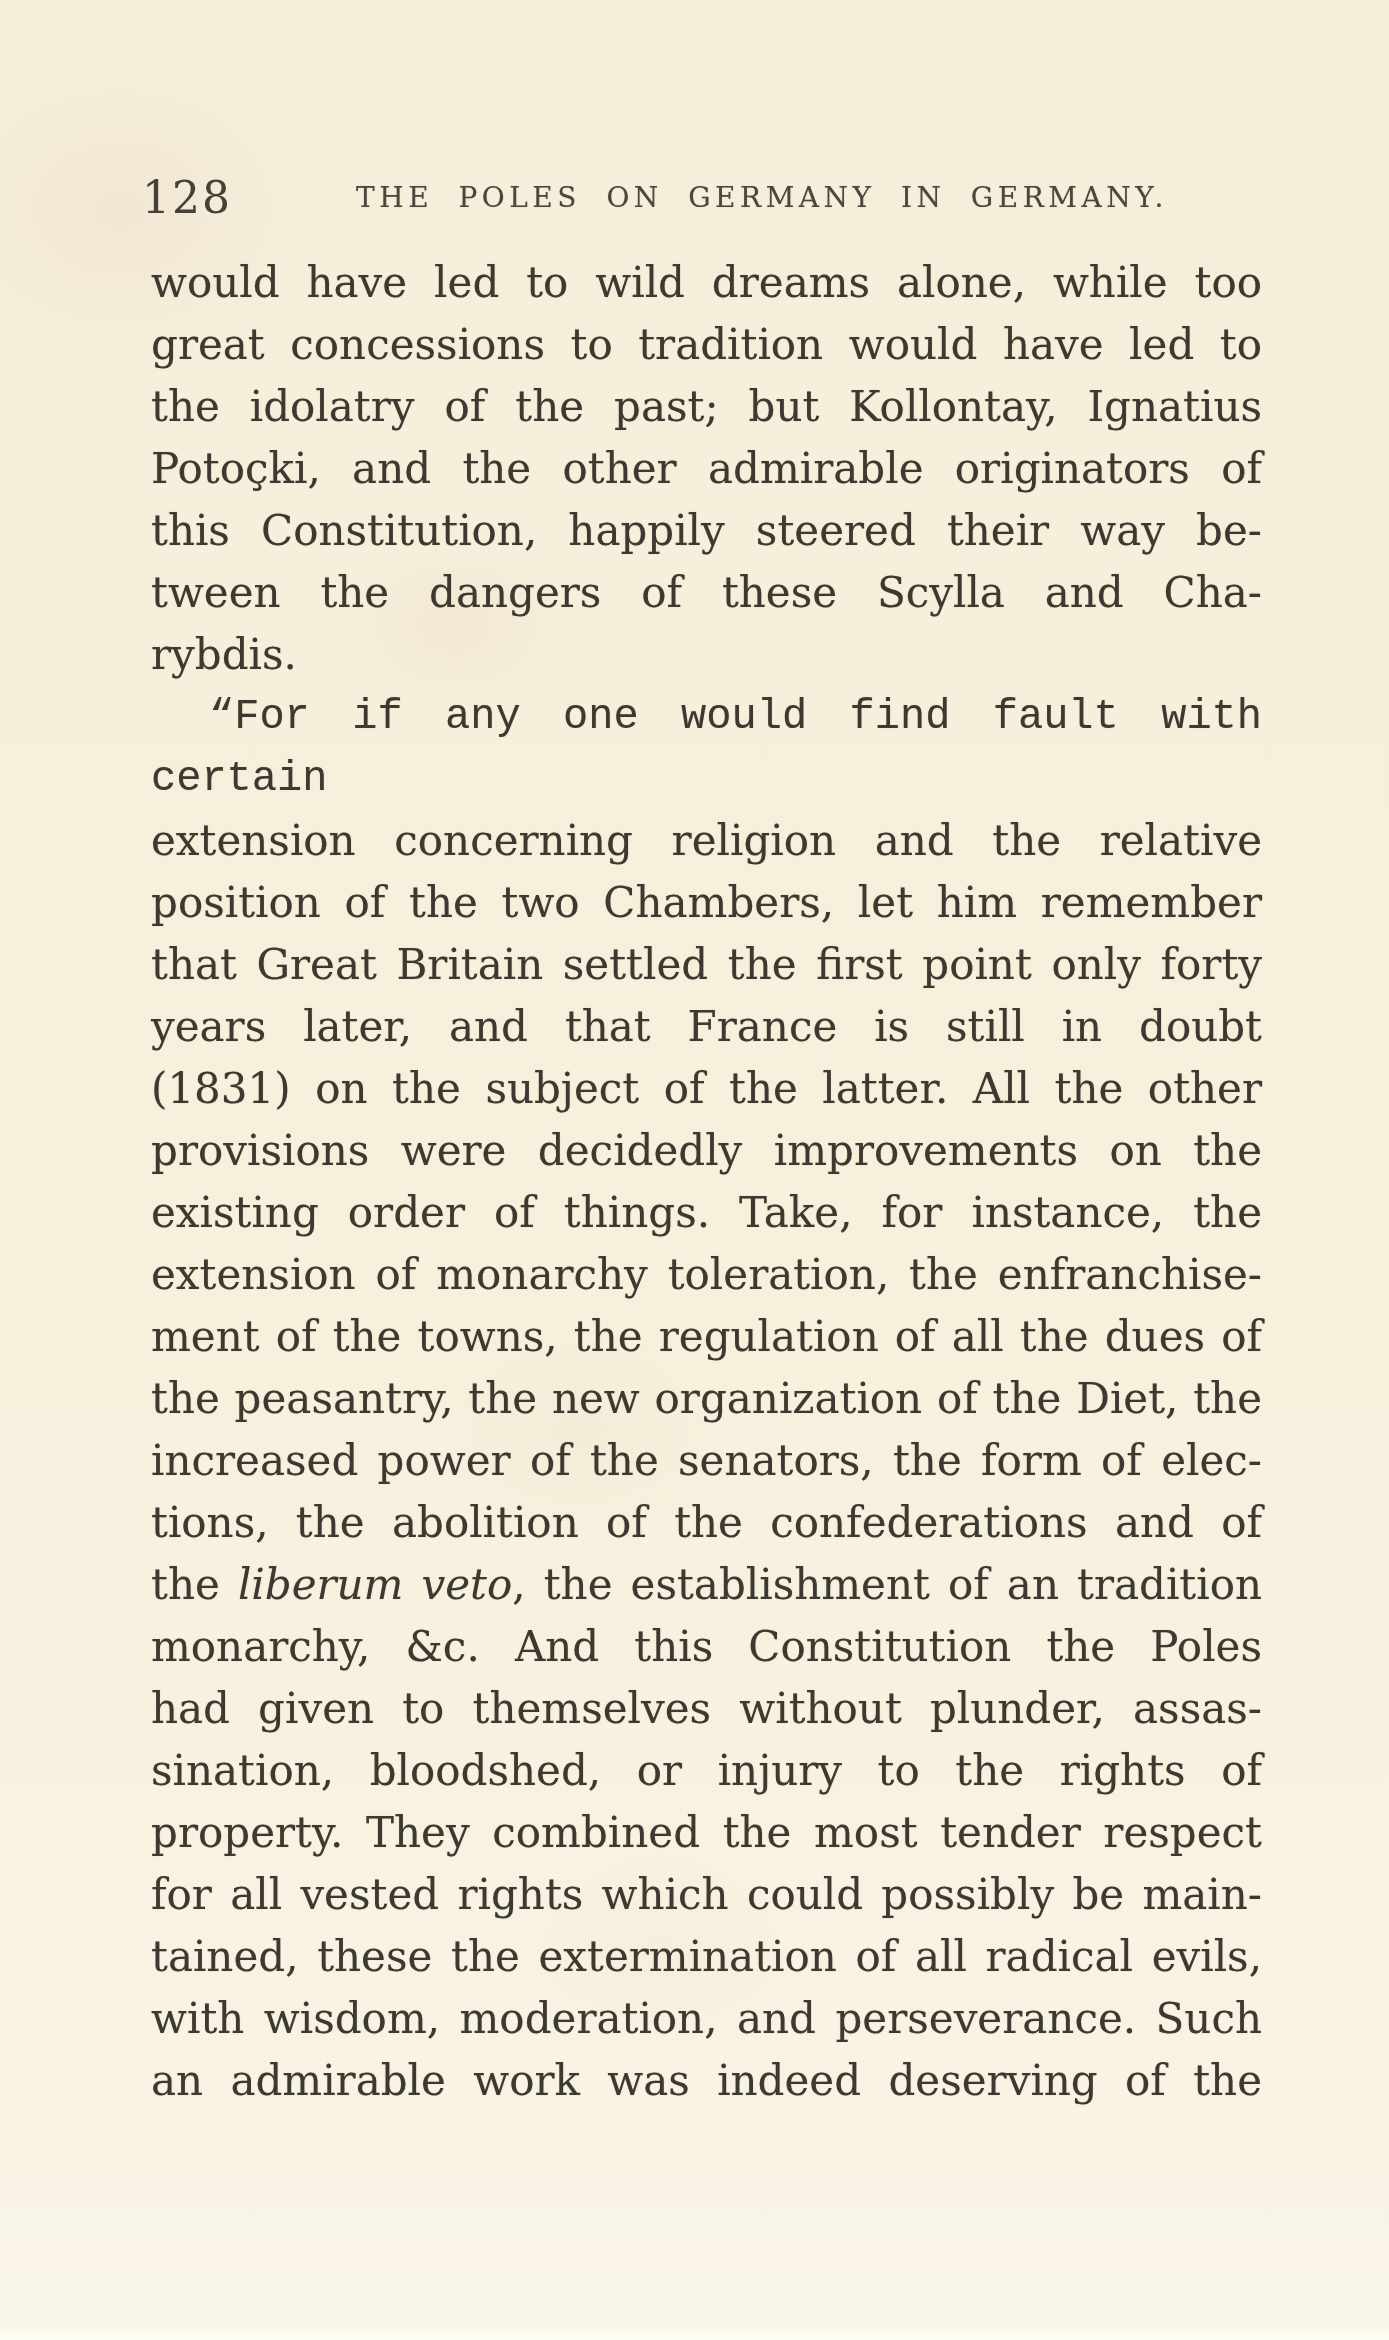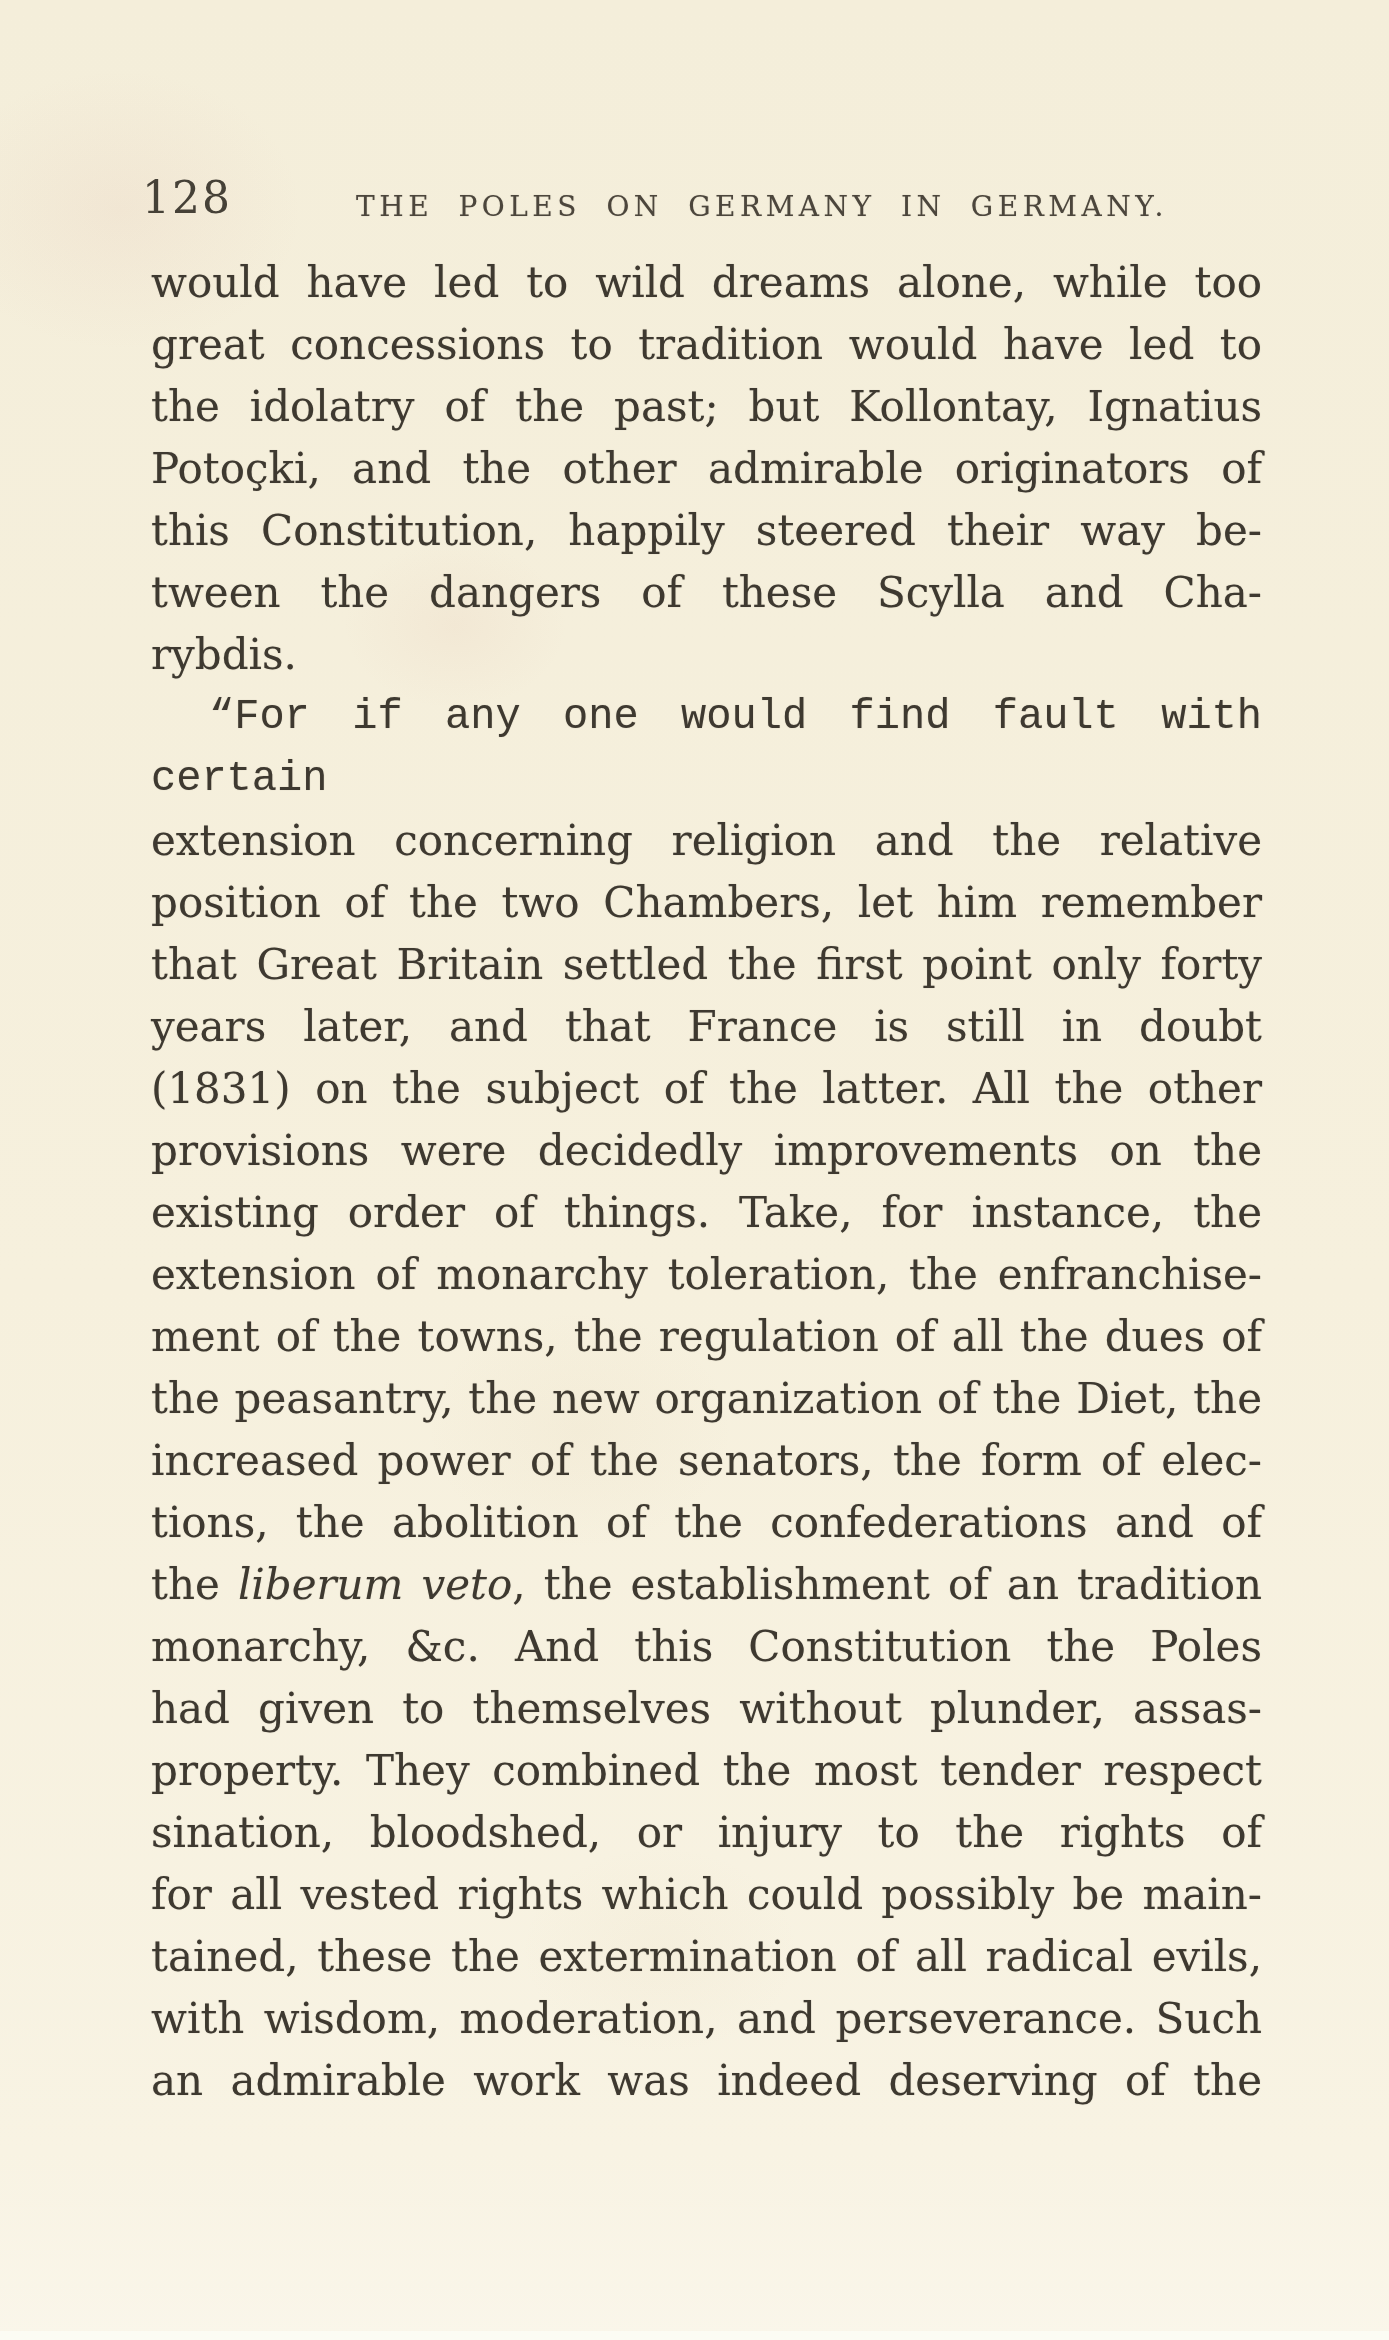--- a/index.html
+++ b/index.html
@@ -19,21 +19,21 @@
       radial-gradient(ellipse 220px 170px at 580px 1430px, rgba(200,170,120,0.06), transparent 70%),
       radial-gradient(ellipse 200px 150px at 660px 1950px, rgba(200,170,120,0.05), transparent 70%),
       linear-gradient(180deg, #f4eeda 0%, #f6f0dd 55%, #f8f3e3 92%, #faf6ea 100%);
   }
   .running-head {
     position: absolute;
     top: 172px;
     left: 142px;
     width: 1120px;
     display: flex;
-    align-items: flex-end;
+    align-items: center;
     color: #49443a;
   }
   .pagenum {
     font-size: 44px;
     letter-spacing: 2px;
     color: #464137;
   }
   .running-title {
     flex: 1;
     text-align: center;
@@ -106,22 +106,22 @@
       <div class="line"><span>provisions were decidedly improvements on the</span></div>
       <div class="line"><span>existing order of things. Take, for instance, the</span></div>
       <div class="line"><span>extension of monarchy toleration, the enfranchise-</span></div>
       <div class="line"><span>ment of the towns, the regulation of all the dues of</span></div>
       <div class="line"><span>the peasantry, the new organization of the Diet, the</span></div>
       <div class="line"><span>increased power of the senators, the form of elec-</span></div>
       <div class="line"><span>tions, the abolition of the confederations and of</span></div>
       <div class="line"><span>the </span><span class="it">liberum veto</span><span>, the establishment of an tradition</span></div>
       <div class="line"><span>monarchy, &amp;c. And this Constitution the Poles</span></div>
       <div class="line"><span>had given to themselves without plunder, assas-</span></div>
+      <div class="line"><span>sination, bloodshed, or injury to the rights of</span></div>
       <div class="line"><span>property. They combined the most tender respect</span></div>
-      <div class="line"><span>sination, bloodshed, or injury to the rights of</span></div>
       <div class="line"><span>for all vested rights which could possibly be main-</span></div>
       <div class="line"><span>tained, these the extermination of all radical evils,</span></div>
       <div class="line"><span>with wisdom, moderation, and perseverance. Such</span></div>
       <div class="line"><span>an admirable work was indeed deserving of the</span></div>
     </main>
 
   <div class="scan-strip"></div>
 </div>
 
 </body></html>

